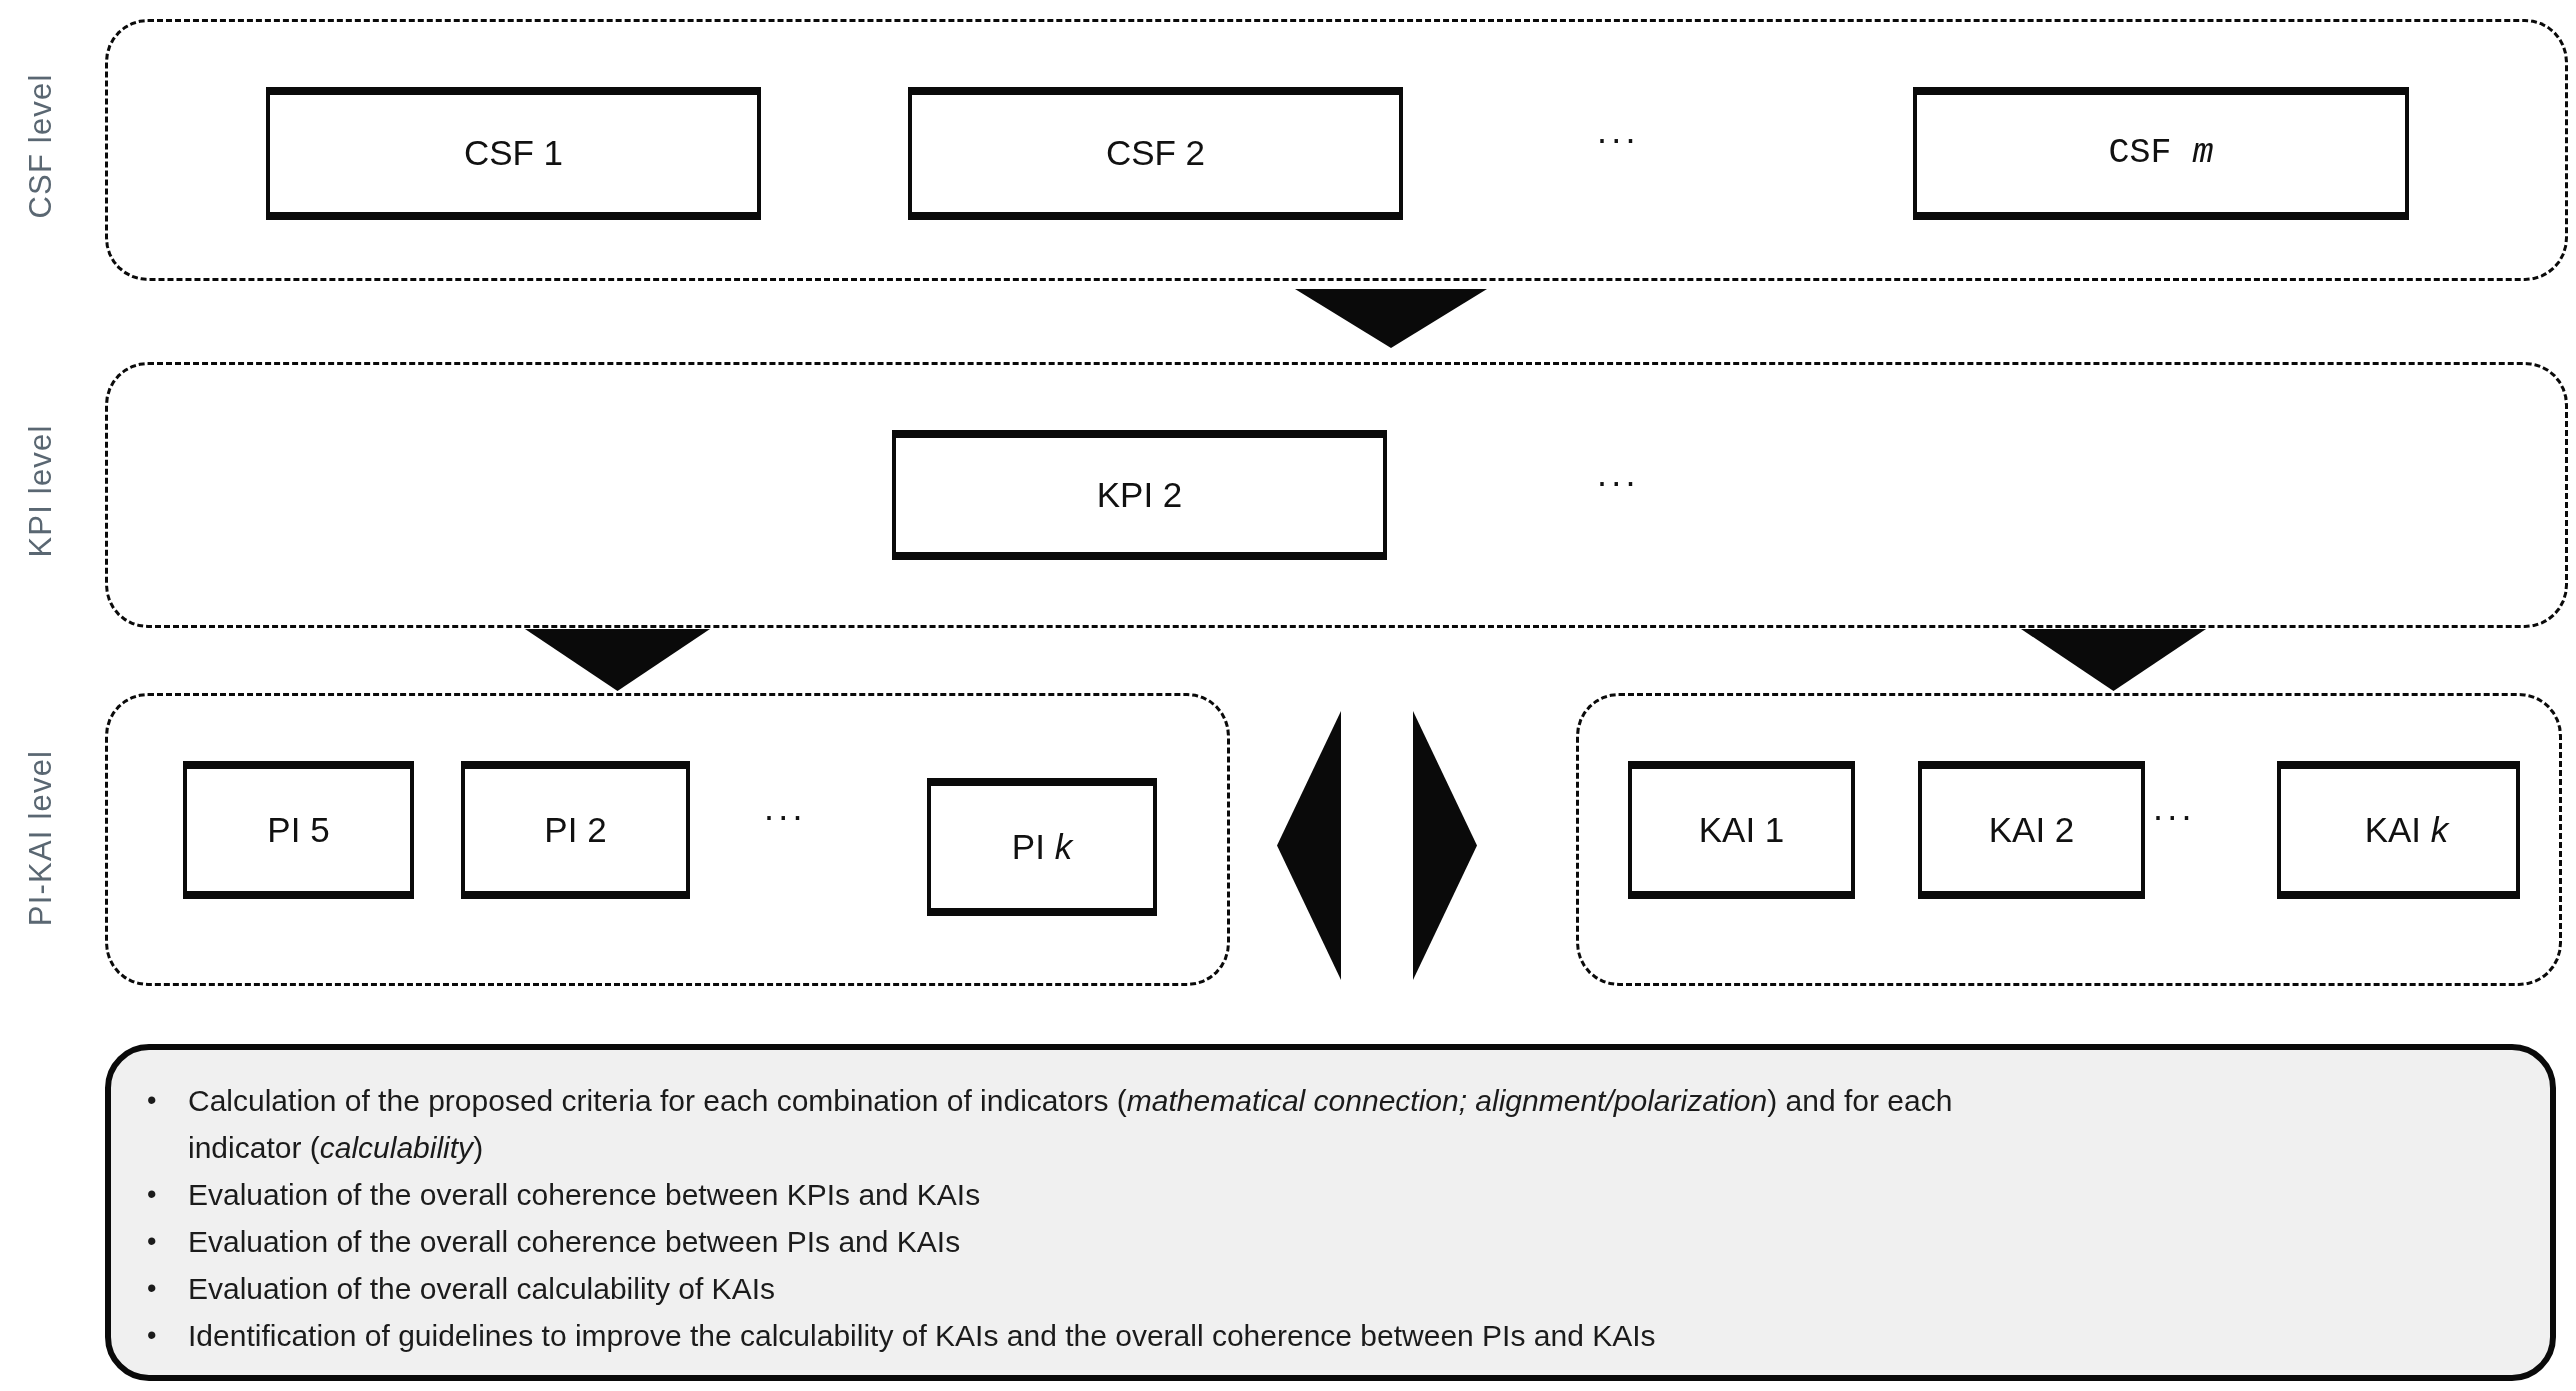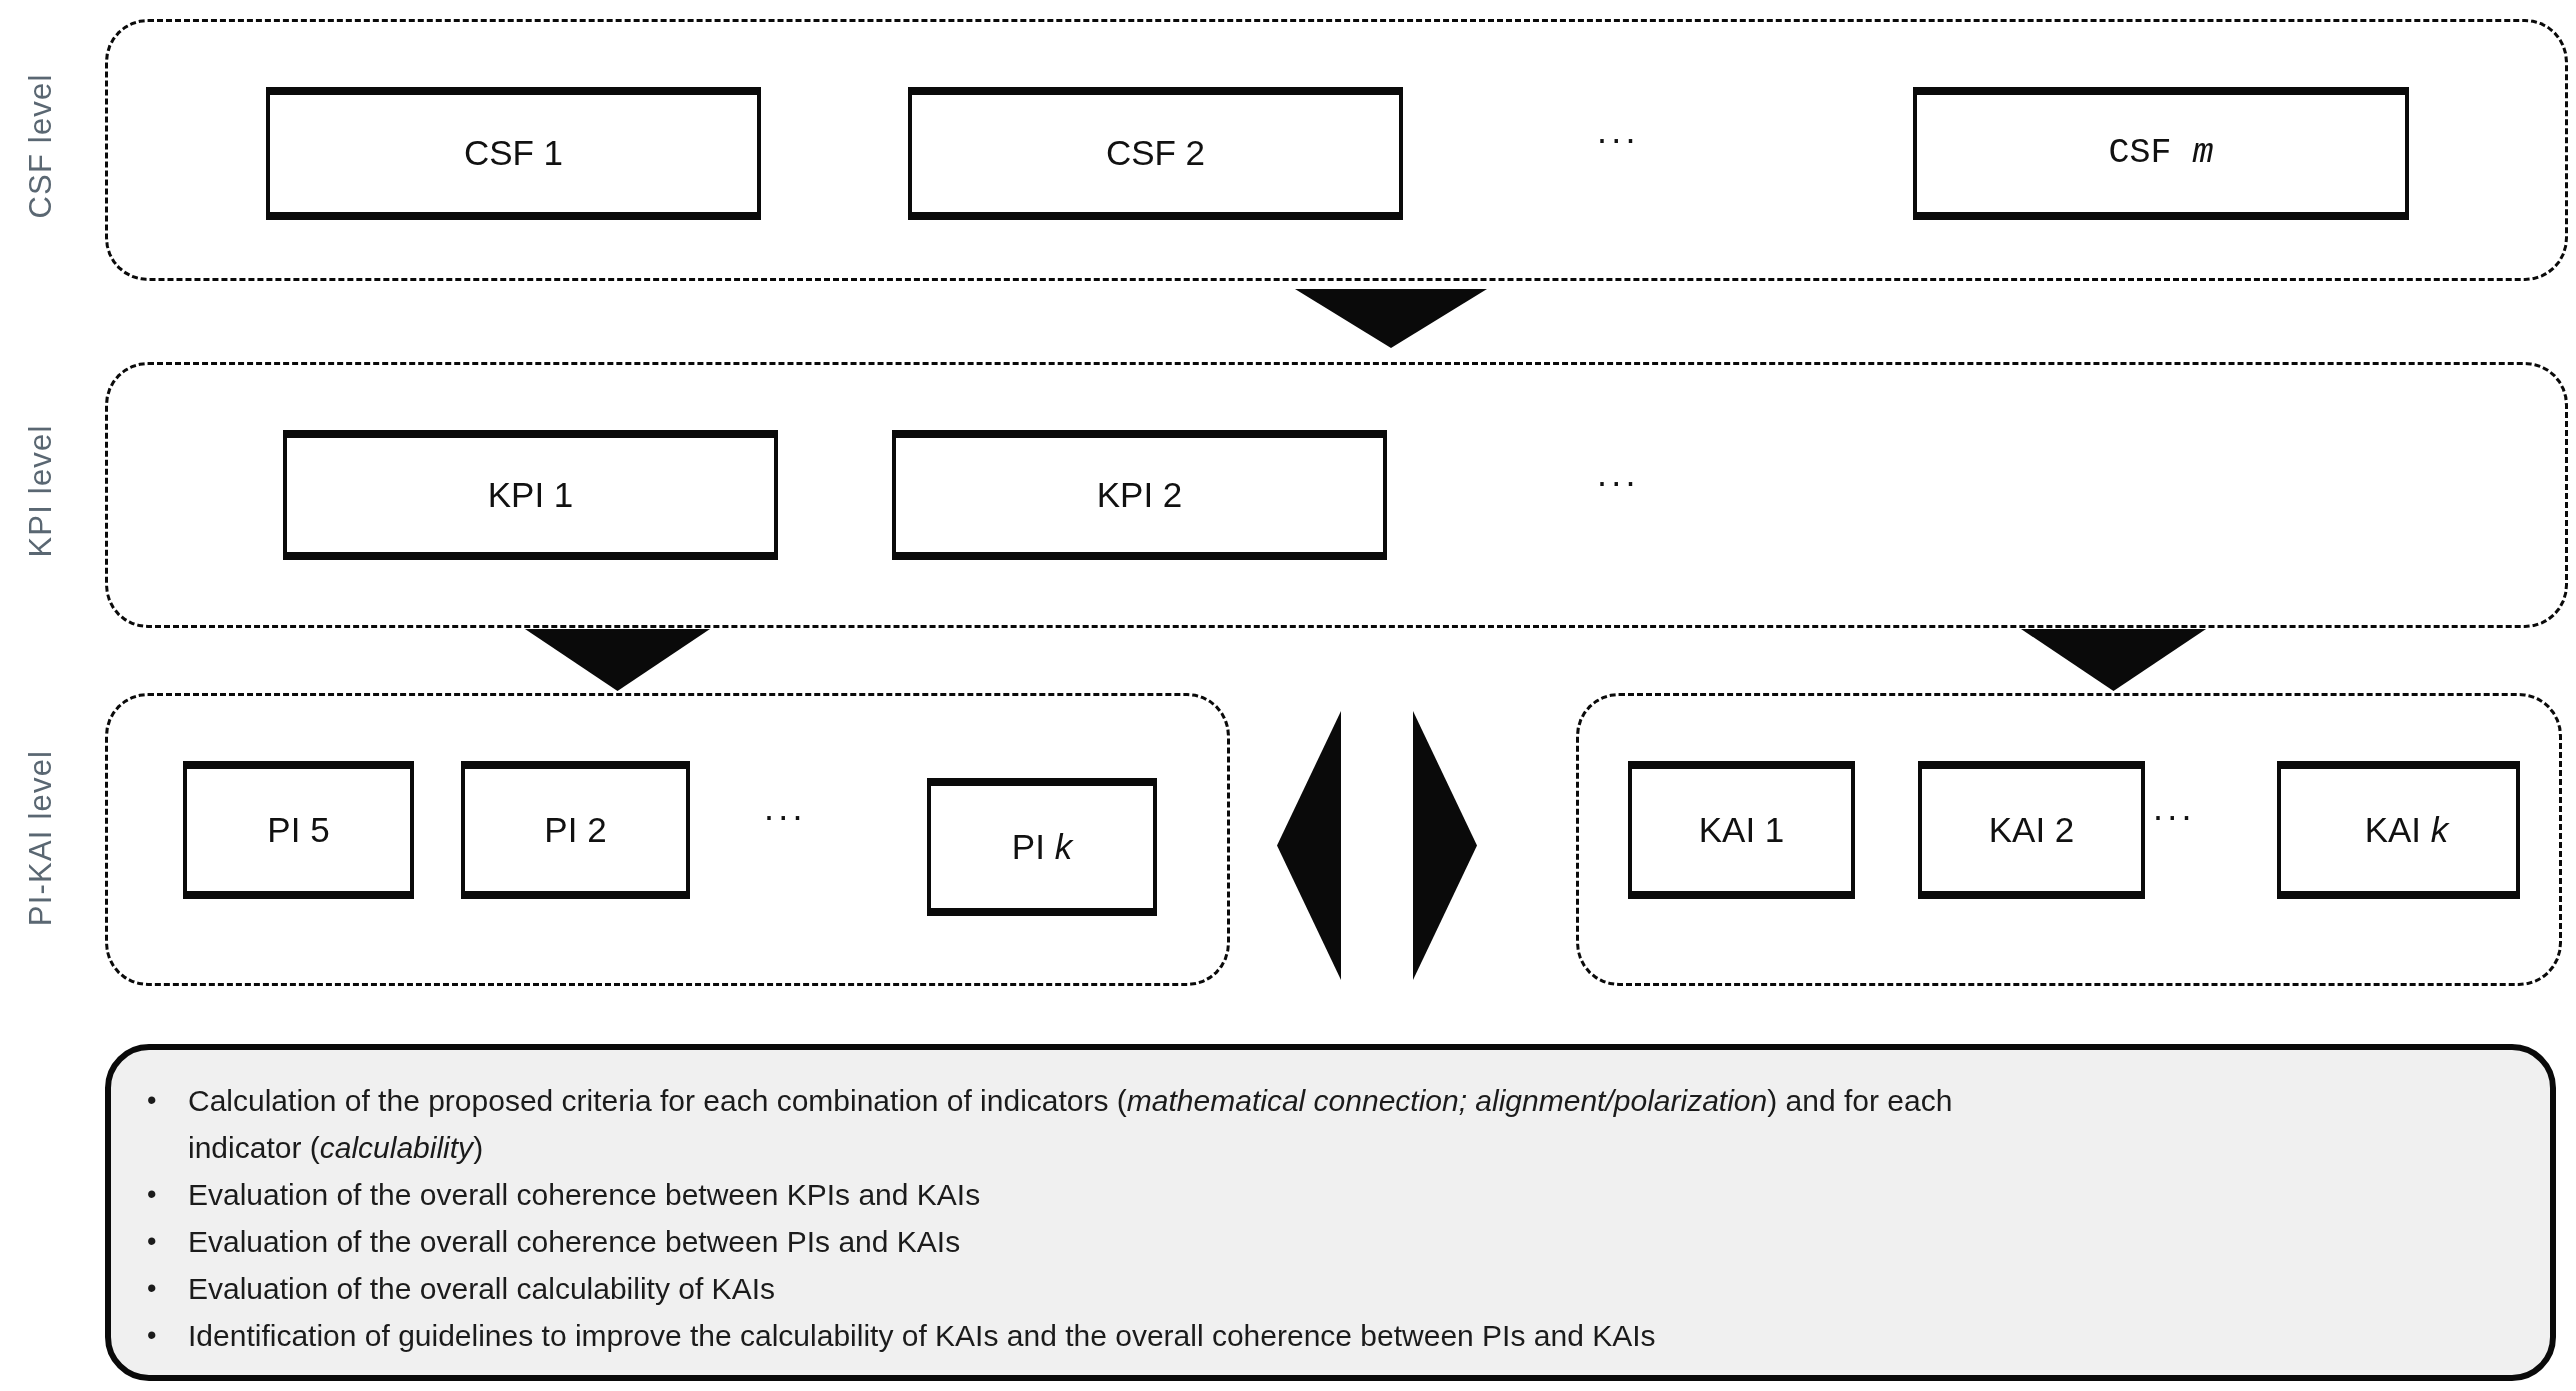--- a/index.html
+++ b/index.html
@@ -65,23 +65,20 @@
       </div>
     <div class="dots" style="left:1489px;top:90px;">...</div>
     <div class="box" style="left:1805px;top:65px;width:488px;height:117px;font-family:Liberation Mono, monospace;">
         <span><span>CSF </span><i>m</i></span>
       </div>
   </div>
 
   <div class="arr down" style="left:1295px;top:289px;width:192px;height:59px;"></div>
 
   <div class="container" style="left:105px;top:362px;width:2457px;height:260px;">
-    <div class="box" style="left:175px;top:65px;width:487px;height:114px;">
-        <span>KPI 1</span>
-      </div>
     <div class="box" style="left:784px;top:65px;width:487px;height:114px;">
         <span>KPI 2</span>
       </div>
     <div class="dots" style="left:1489px;top:90px;">...</div>
   </div>
 
   <div class="arr down" style="left:525px;top:629px;width:185px;height:62px;"></div>
   <div class="arr down" style="left:2021px;top:629px;width:185px;height:62px;"></div>
 
   <div class="container" style="left:105px;top:693px;width:1119px;height:287px;">

